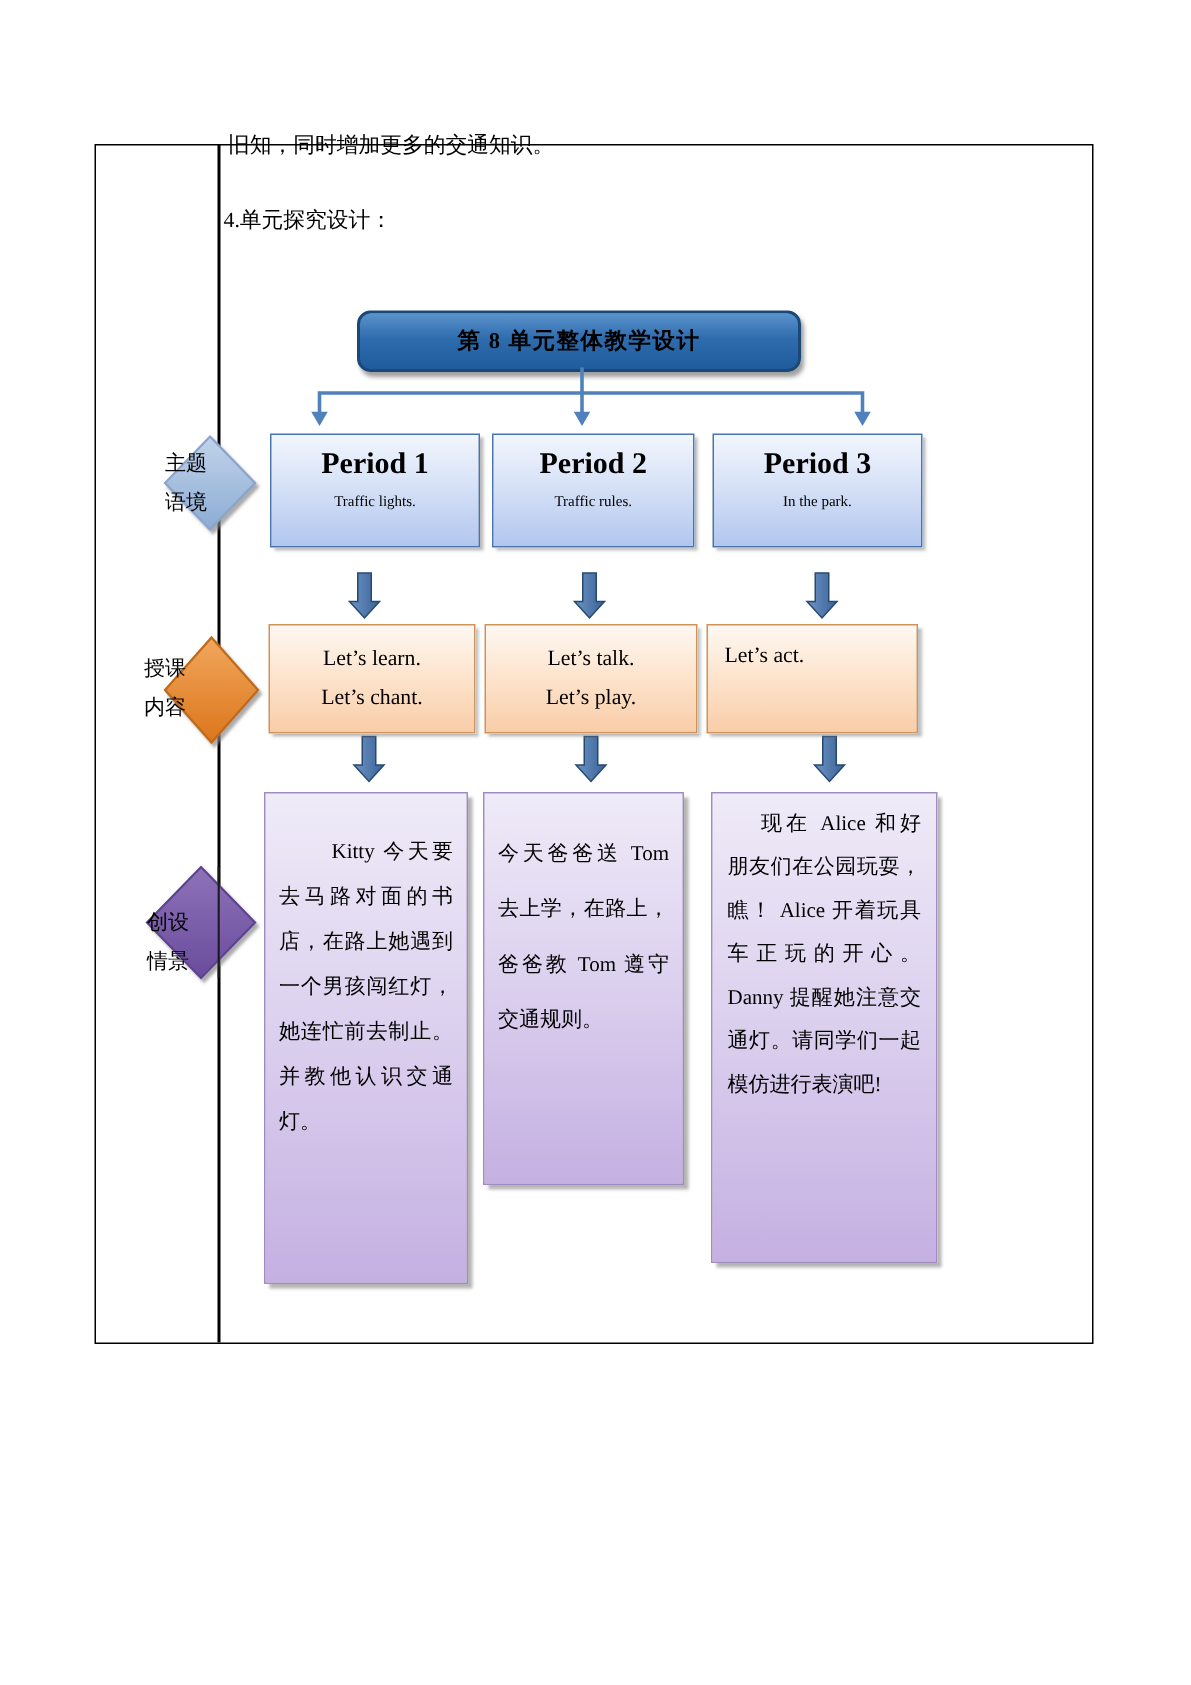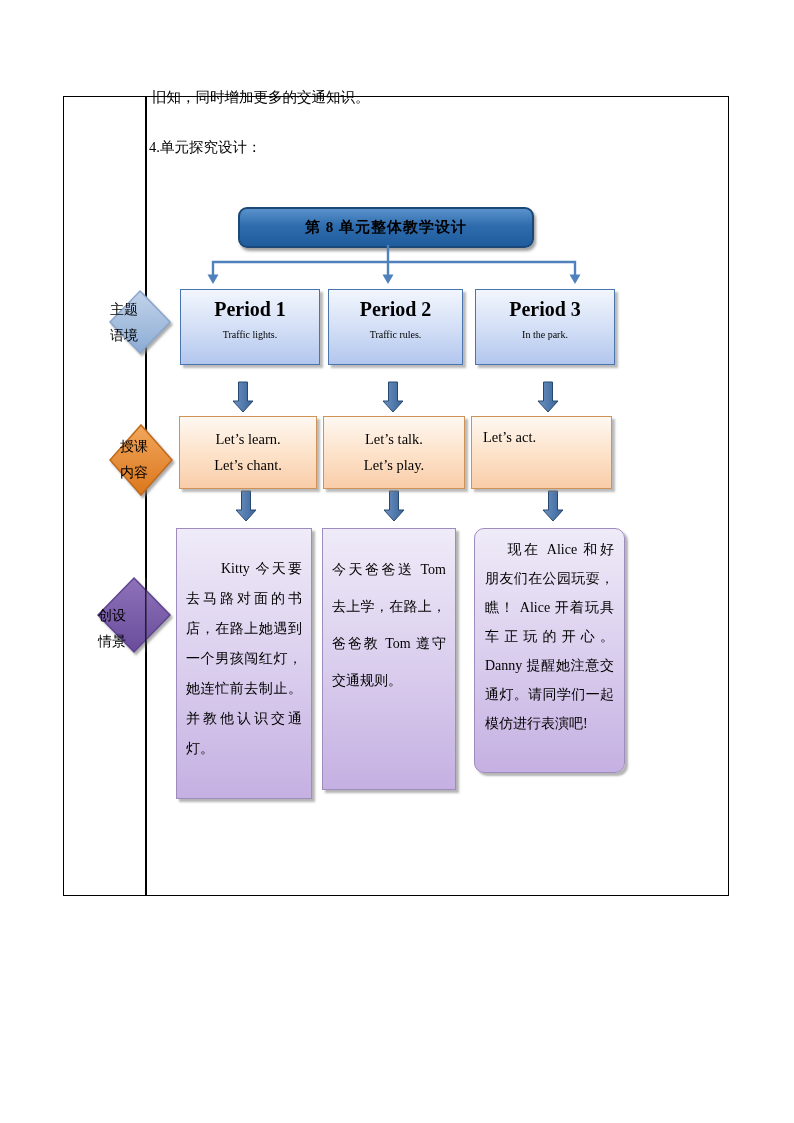--- a/index.html
+++ b/index.html
@@ -26,27 +26,27 @@
   .blue-box{border:1.5px solid #4a74ae;background:linear-gradient(180deg,#f2f6fd 0%,#d7e2f7 45%,#b2c6ee 100%);
     box-shadow:2.5px 2.5px 2px rgba(130,130,130,.55);padding-top:7px;}
   .blue-box .hd{font-weight:bold;font-size:20px;line-height:25px;}
   .blue-box .sb{font-size:10px;line-height:25px;white-space:pre-line;}
   .orange-box{border:1.5px solid #cf9257;background:linear-gradient(180deg,#fef8f2 0%,#fde3cb 50%,#f9cda9 100%);
     box-shadow:2.5px 2.5px 2px rgba(130,130,130,.55);font-size:14.5px;line-height:26px;
     padding-top:9px;white-space:pre-line;}
   .orange-left{text-align:left;padding-left:11px;padding-top:7px;}
   .purple-box{border:1.5px solid #9f8cbf;background:linear-gradient(180deg,#efebf8 0%,#ddd2ef 45%,#c5b0e2 100%);
     box-shadow:3px 3px 2px rgba(120,120,120,.55);text-align:justify;font-size:14px;}
-  .p1{left:176px;top:528px;width:136px;height:271px;padding:25px 9px 0 9px;line-height:30px;text-indent:2.5em;}
+  .p1{left:176px;top:528px;width:136px;height:328px;padding:25px 9px 0 9px;line-height:30px;text-indent:2.5em;}
   .p2{left:322px;top:528px;width:134px;height:262px;padding:22px 9px 0 9px;line-height:37px;}
-  .p3{left:474px;top:528px;width:151px;height:245px;padding:6px 10px 0 10px;line-height:29px;text-indent:1.6em;border-radius:10px;}
+  .p3{left:474px;top:528px;width:151px;height:314px;padding:6px 10px 0 10px;line-height:29px;text-indent:1.6em;}
   
   .dlabel{position:absolute;z-index:4;font-size:14px;line-height:26px;white-space:pre-line;}
   .dlabel.blue{left:110px;top:297px;width:60px;}
-  .dlabel.orange{left:120px;top:434px;width:64px;}
+  .dlabel.orange{left:96px;top:434px;width:64px;}
   .dlabel.purple{left:98px;top:589px;width:72px;margin-top:14px;}
   
 </style>
 </head>
 <body>
 
 <div class="page">
 
   <div class="tbl-outer"></div>
   <div class="tbl-divider"></div>

